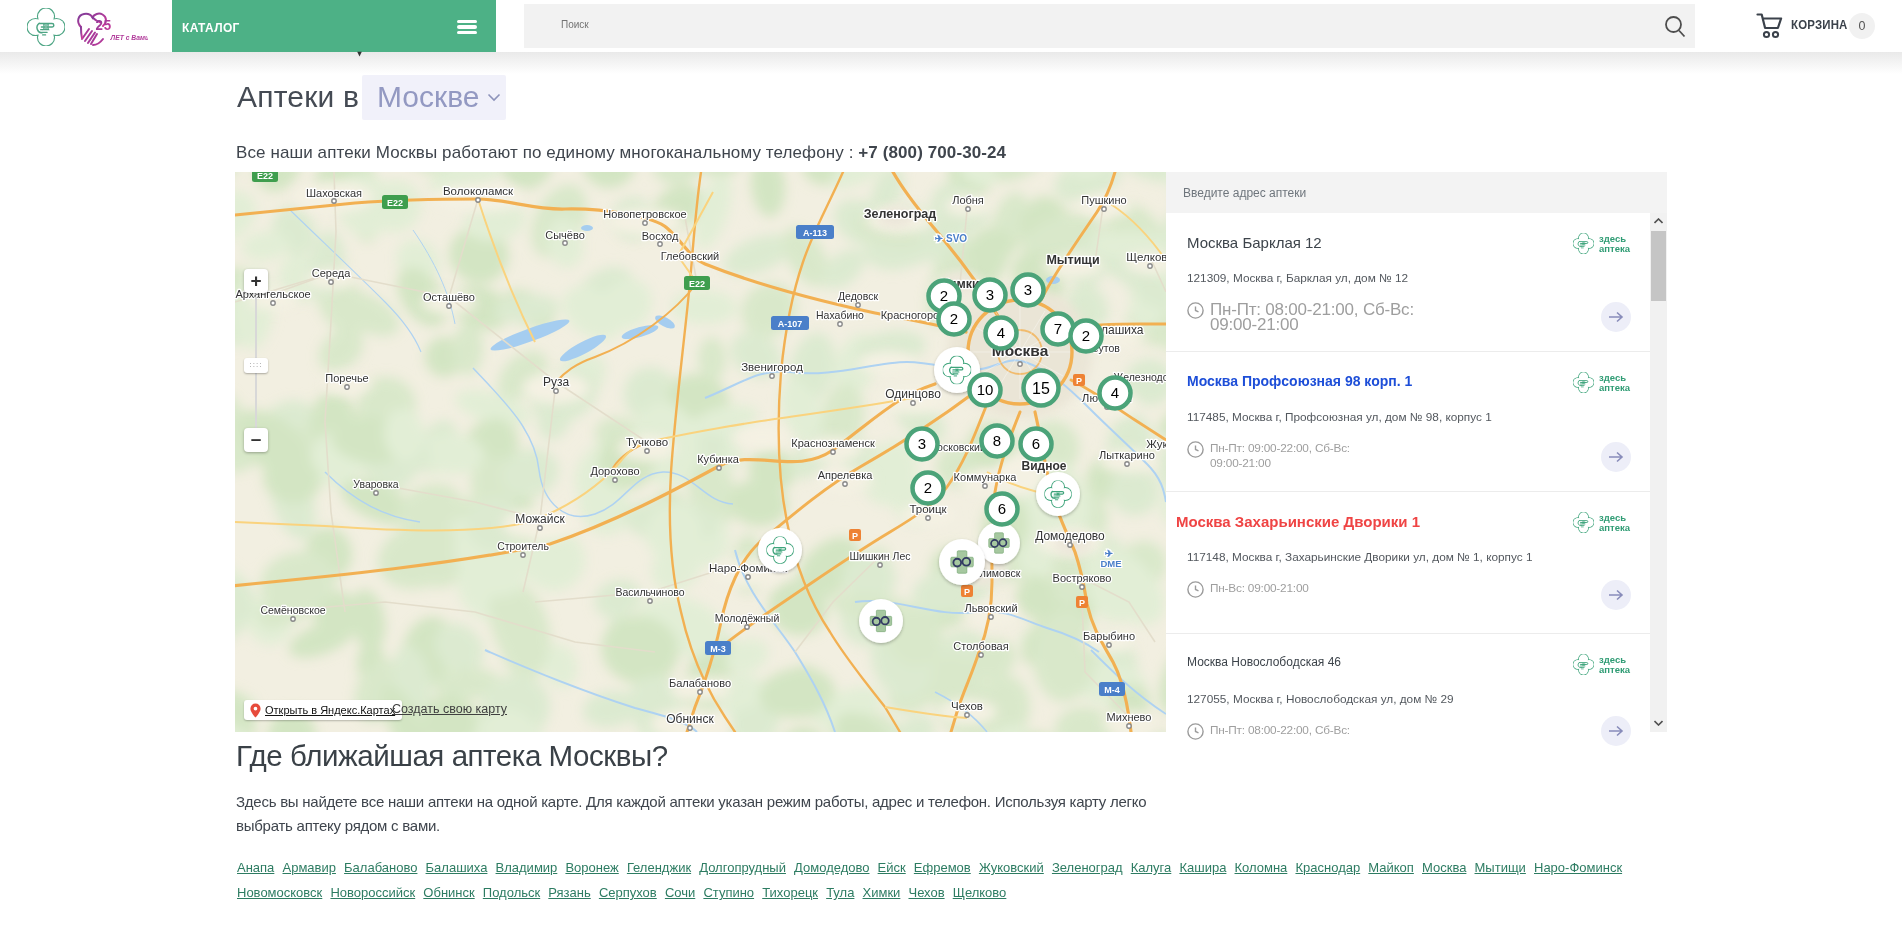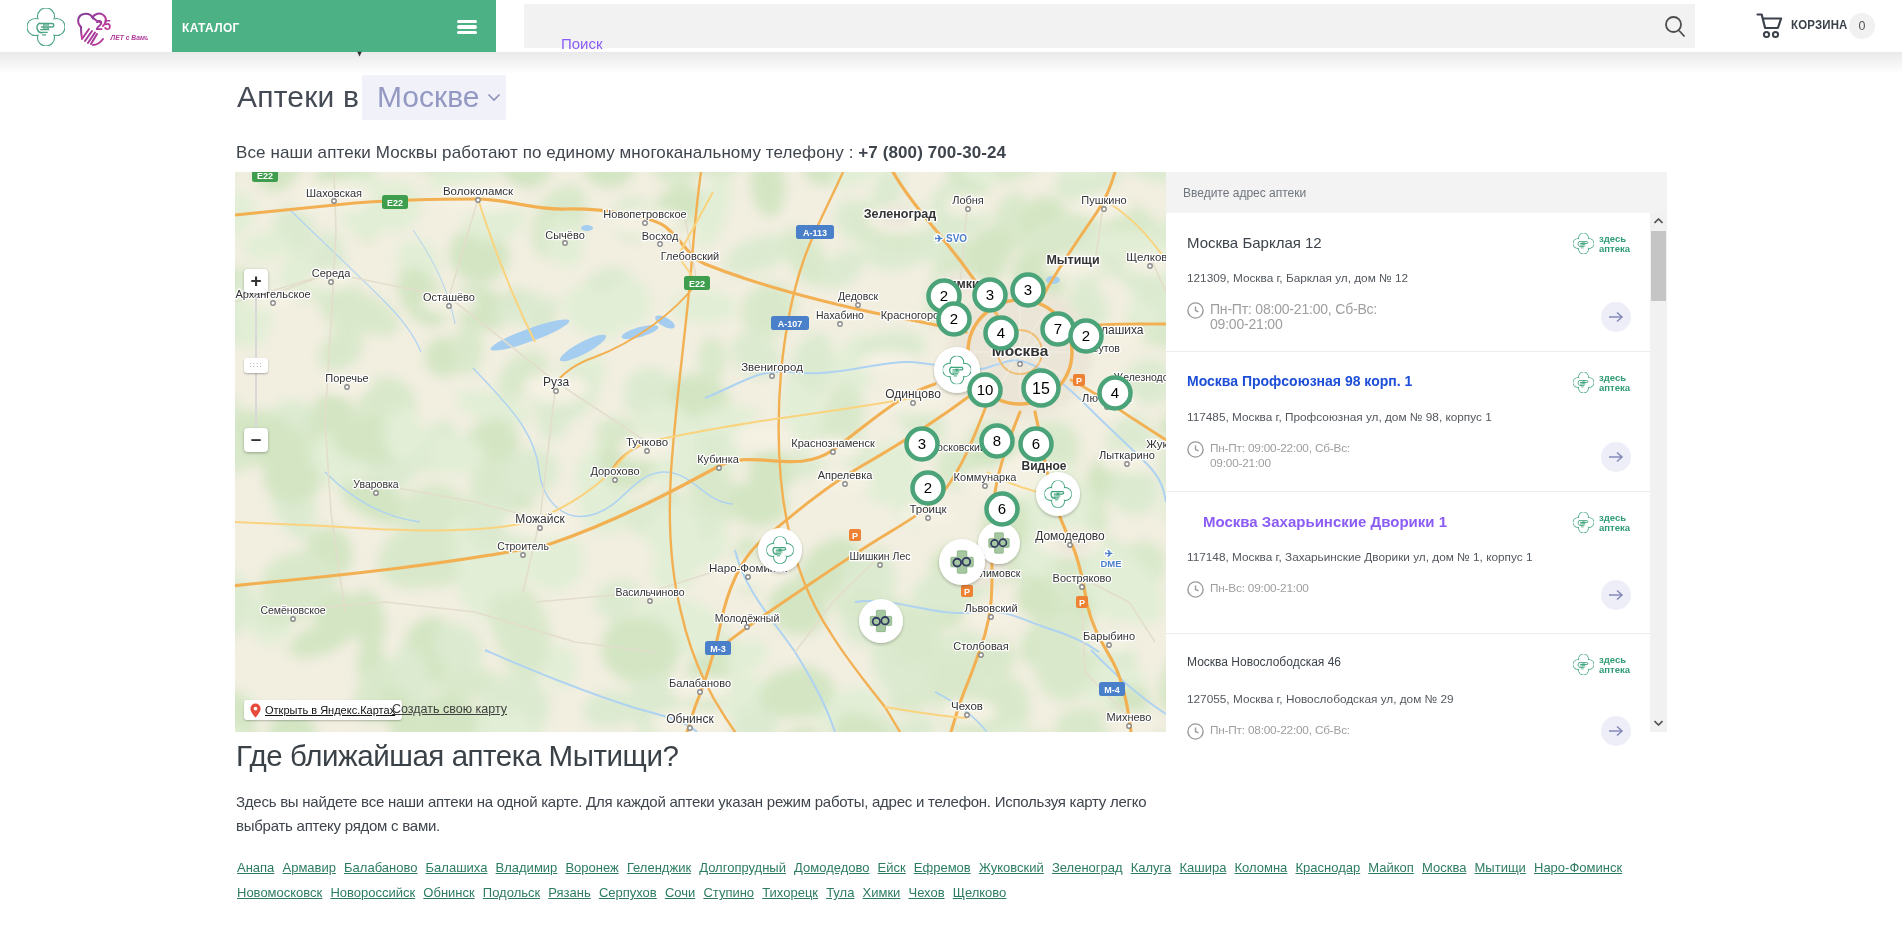--- a/index.html
+++ b/index.html
@@ -95,21 +95,21 @@
   <text x="83" y="60" font-size="14.5" font-weight="bold" font-style="italic" fill="#b13a9a" font-family="Liberation Sans,sans-serif" transform="scale(0.93,1)">ЛЕТ с Вами!</text>
 </svg>
 
 <div class="abs" style="left:172px;top:0;width:324px;height:52px;background:#4db186"></div>
 <div class="abs" style="left:182px;top:20px;width:120px;color:#fff;font-size:13px;font-weight:bold;letter-spacing:0.4px;transform:scaleX(0.92);transform-origin:0 0">КАТАЛОГ</div>
 <div class="abs" style="left:457px;top:20px;width:20px;height:3.2px;background:#fff;border-radius:2px"></div>
 <div class="abs" style="left:457px;top:25.4px;width:20px;height:3.2px;background:#fff;border-radius:2px"></div>
 <div class="abs" style="left:457px;top:30.8px;width:20px;height:3.2px;background:#fff;border-radius:2px"></div>
 
 <div class="abs" style="left:524px;top:4px;width:1171px;height:44px;background:#f2f2f2"></div>
-<div class="abs" style="left:561px;top:35px;font-size:15px;color:#8b5cf6">Поиск</div>
+<div class="abs" style="left:561px;top:19px;font-size:10px;color:#737373">Поиск</div>
 <svg class="abs" style="left:1663px;top:14px" width="24" height="25" viewBox="0 0 24 25">
   <circle cx="10.5" cy="10.5" r="7.5" fill="none" stroke="#4d4d4d" stroke-width="1.8"></circle>
   <line x1="16" y1="16.5" x2="21.5" y2="22.5" stroke="#4d4d4d" stroke-width="1.8"></line>
 </svg>
 
 <svg class="abs" style="left:1756px;top:12px" width="30" height="28" viewBox="0 0 30 28">
   <path d="M1.5,2.5 h4.2 l3.4,13.5 h12.8 l3.2,-9.5 h-18" fill="none" stroke="#3b424b" stroke-width="2.2" stroke-linejoin="round" stroke-linecap="round"></path>
   <circle cx="10.5" cy="22.5" r="2.6" fill="none" stroke="#3b424b" stroke-width="2"></circle>
   <circle cx="19.5" cy="22.5" r="2.6" fill="none" stroke="#3b424b" stroke-width="2"></circle>
 </svg>
@@ -810,21 +810,21 @@
   <div class="abs" style="left:485px;top:59px;width:15px;height:70px;background:#c5c5c5"></div>
   <svg class="abs" style="left:488px;top:548px" width="9" height="6" viewBox="0 0 9 6">
       <path d="M0.5,1 L4.5,5 L8.5,1" fill="none" stroke="#505050" stroke-width="1.6"></path>
     </svg>
   <div class="abs" style="left:21px;top:62px;font-size:15px;font-weight:normal;color:#3d444b">Москва Барклая 12</div>
 <div class="abs" style="left:21px;top:99px;font-size:11.8px;color:#53585e">121309, Москва г, Барклая ул, дом № 12</div>
 <svg class="abs" style="left:21px;top:130px" width="17" height="17" viewBox="0 0 17 17">
       <circle cx="8.5" cy="8.5" r="7.6" fill="none" stroke="#9b9b9b" stroke-width="1.4"></circle>
       <path d="M8.5,4.5 V8.5 L11.5,9.8" fill="none" stroke="#9b9b9b" stroke-width="1.4"></path>
     </svg>
-<div class="abs" style="left:44px;top:130px;font-size:14px;letter-spacing:-0.2px;color:#9e9e9e;line-height:15px">Пн-Пт: 08:00-21:00, Сб-Вс:<br>09:00-21:00</div>
+<div class="abs" style="left:44px;top:130px;font-size:17px;letter-spacing:-0.2px;color:#9e9e9e;line-height:15px">Пн-Пт: 08:00-21:00, Сб-Вс:<br>09:00-21:00</div>
 <div class="abs" style="left:435px;top:130px;width:30px;height:30px;border-radius:50%;background:#edeef8"></div>
 <svg class="abs" style="left:442px;top:139px" width="16" height="12" viewBox="0 0 16 12">
       <path d="M1,6 H13 M9,1.5 L14,6 L9,10.5" fill="none" stroke="#888cba" stroke-width="1.6"></path>
     </svg>
 <svg class="abs" style="left:407px;top:61px" width="62" height="22" viewBox="0 0 62 22">
  <use href="#clover" x="0" y="0" width="21" height="21"></use>
  <text x="26" y="8.5" font-size="9.5" font-weight="bold" fill="#2f9c74" font-family="Liberation Sans,sans-serif">здесь</text>
  <text x="26" y="18.5" font-size="9.5" font-weight="bold" fill="#2f9c74" font-family="Liberation Sans,sans-serif">аптека</text>
 </svg>
 <div class="abs" style="left:0;top:179px;width:484px;height:1px;background:#ececec"></div>
@@ -838,21 +838,21 @@
 <div class="abs" style="left:435px;top:270px;width:30px;height:30px;border-radius:50%;background:#edeef8"></div>
 <svg class="abs" style="left:442px;top:279px" width="16" height="12" viewBox="0 0 16 12">
       <path d="M1,6 H13 M9,1.5 L14,6 L9,10.5" fill="none" stroke="#888cba" stroke-width="1.6"></path>
     </svg>
 <svg class="abs" style="left:407px;top:200px" width="62" height="22" viewBox="0 0 62 22">
  <use href="#clover" x="0" y="0" width="21" height="21"></use>
  <text x="26" y="8.5" font-size="9.5" font-weight="bold" fill="#2f9c74" font-family="Liberation Sans,sans-serif">здесь</text>
  <text x="26" y="18.5" font-size="9.5" font-weight="bold" fill="#2f9c74" font-family="Liberation Sans,sans-serif">аптека</text>
 </svg>
 <div class="abs" style="left:0;top:319px;width:484px;height:1px;background:#ececec"></div>
-<div class="abs" style="left:37px;top:341px;font-size:15px;font-weight:bold;color:#8b5cf6">Москва Захарьинские Дворики 1</div>
+<div class="abs" style="left:10px;top:341px;font-size:15px;font-weight:bold;color:#ef4444">Москва Захарьинские Дворики 1</div>
 <div class="abs" style="left:21px;top:378px;font-size:11.8px;color:#53585e">117148, Москва г, Захарьинские Дворики ул, дом № 1, корпус 1</div>
 <svg class="abs" style="left:21px;top:409px" width="17" height="17" viewBox="0 0 17 17">
       <circle cx="8.5" cy="8.5" r="7.6" fill="none" stroke="#9b9b9b" stroke-width="1.4"></circle>
       <path d="M8.5,4.5 V8.5 L11.5,9.8" fill="none" stroke="#9b9b9b" stroke-width="1.4"></path>
     </svg>
 <div class="abs" style="left:44px;top:409px;font-size:11.8px;letter-spacing:-0.2px;color:#9e9e9e;line-height:15px">Пн-Вс: 09:00-21:00</div>
 <div class="abs" style="left:435px;top:408px;width:30px;height:30px;border-radius:50%;background:#edeef8"></div>
 <svg class="abs" style="left:442px;top:417px" width="16" height="12" viewBox="0 0 16 12">
       <path d="M1,6 H13 M9,1.5 L14,6 L9,10.5" fill="none" stroke="#888cba" stroke-width="1.6"></path>
     </svg>
@@ -873,15 +873,15 @@
 <svg class="abs" style="left:442px;top:553px" width="16" height="12" viewBox="0 0 16 12">
       <path d="M1,6 H13 M9,1.5 L14,6 L9,10.5" fill="none" stroke="#888cba" stroke-width="1.6"></path>
     </svg>
 <svg class="abs" style="left:407px;top:482px" width="62" height="22" viewBox="0 0 62 22">
  <use href="#clover" x="0" y="0" width="21" height="21"></use>
  <text x="26" y="8.5" font-size="9.5" font-weight="bold" fill="#2f9c74" font-family="Liberation Sans,sans-serif">здесь</text>
  <text x="26" y="18.5" font-size="9.5" font-weight="bold" fill="#2f9c74" font-family="Liberation Sans,sans-serif">аптека</text>
 </svg>
 </div>
 
-<div class="abs" style="left:236px;top:739px;font-size:29.5px;color:#3a4147;letter-spacing:-0.45px">Где ближайшая аптека Мытищи?</div>
+<div class="abs" style="left:236px;top:739px;font-size:29.5px;color:#3a4147;letter-spacing:-0.45px">Где ближайшая аптека Москвы?</div>
 <div class="abs" style="left:236px;top:790px;font-size:15px;letter-spacing:-0.25px;color:#3f454d;line-height:24px">Здесь вы найдете все наши аптеки на одной карте. Для каждой аптеки указан режим работы, адрес и телефон. Используя карту легко<br>выбрать аптеку рядом с вами.</div>
 <div class="abs" style="left:237px;top:855px;width:1450px;font-size:13px;line-height:25px;color:#2d7c62" id="links"><a href="#" style="margin-right:4.5px">Анапа</a> <a href="#" style="margin-right:4.5px">Армавир</a> <a href="#" style="margin-right:4.5px">Балабаново</a> <a href="#" style="margin-right:4.5px">Балашиха</a> <a href="#" style="margin-right:4.5px">Владимир</a> <a href="#" style="margin-right:4.5px">Воронеж</a> <a href="#" style="margin-right:4.5px">Геленджик</a> <a href="#" style="margin-right:4.5px">Долгопрудный</a> <a href="#" style="margin-right:4.5px">Домодедово</a> <a href="#" style="margin-right:4.5px">Ейск</a> <a href="#" style="margin-right:4.5px">Ефремов</a> <a href="#" style="margin-right:4.5px">Жуковский</a> <a href="#" style="margin-right:4.5px">Зеленоград</a> <a href="#" style="margin-right:4.5px">Калуга</a> <a href="#" style="margin-right:4.5px">Кашира</a> <a href="#" style="margin-right:4.5px">Коломна</a> <a href="#" style="margin-right:4.5px">Краснодар</a> <a href="#" style="margin-right:4.5px">Майкоп</a> <a href="#" style="margin-right:4.5px">Москва</a> <a href="#" style="margin-right:4.5px">Мытищи</a> <a href="#" style="margin-right:4.5px">Наро-Фоминск</a><br><a href="#" style="margin-right:4.5px">Новомосковск</a> <a href="#" style="margin-right:4.5px">Новороссийск</a> <a href="#" style="margin-right:4.5px">Обнинск</a> <a href="#" style="margin-right:4.5px">Подольск</a> <a href="#" style="margin-right:4.5px">Рязань</a> <a href="#" style="margin-right:4.5px">Серпухов</a> <a href="#" style="margin-right:4.5px">Сочи</a> <a href="#" style="margin-right:4.5px">Ступино</a> <a href="#" style="margin-right:4.5px">Тихорецк</a> <a href="#" style="margin-right:4.5px">Тула</a> <a href="#" style="margin-right:4.5px">Химки</a> <a href="#" style="margin-right:4.5px">Чехов</a> <a href="#" style="margin-right:4.5px">Щелково</a></div>
 
 </body></html>

